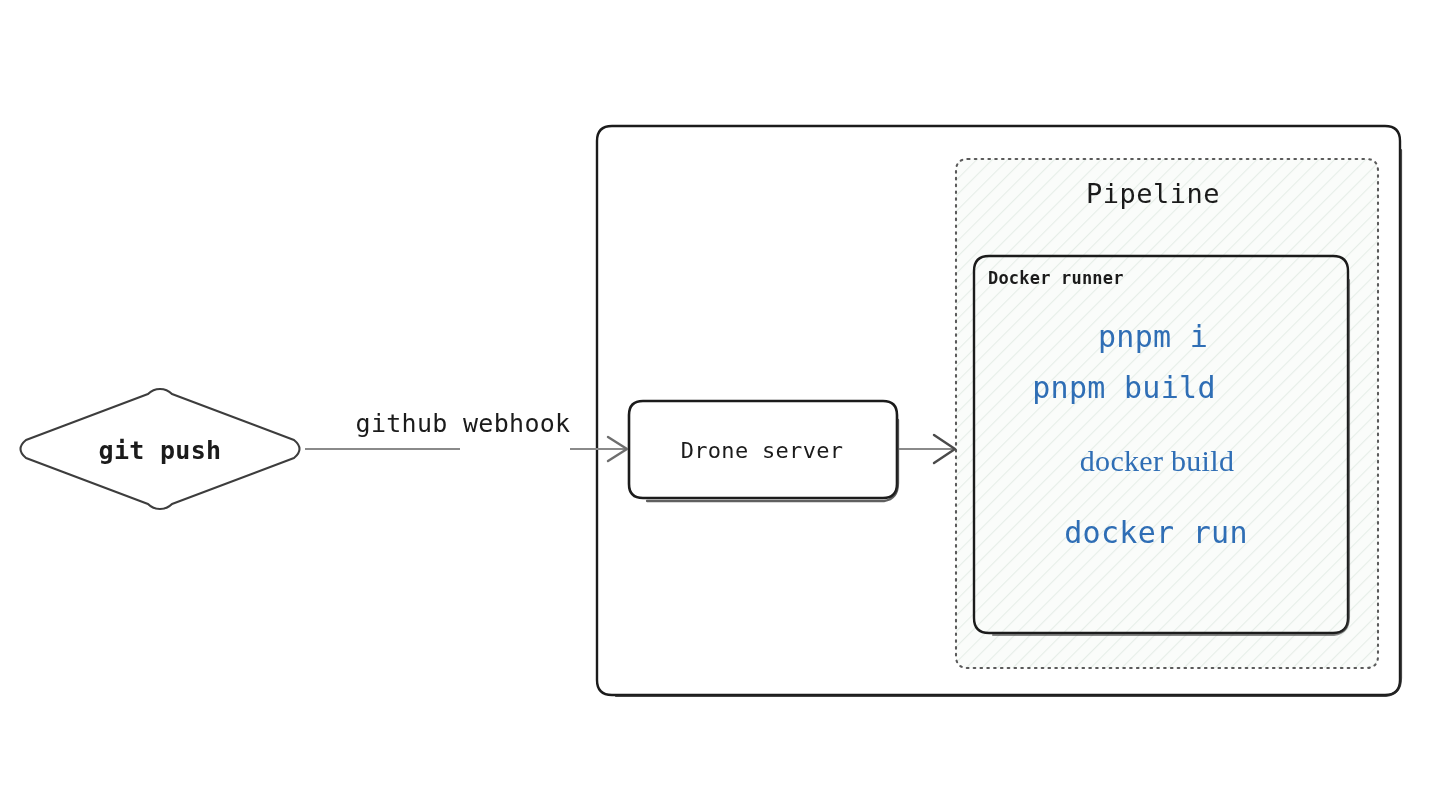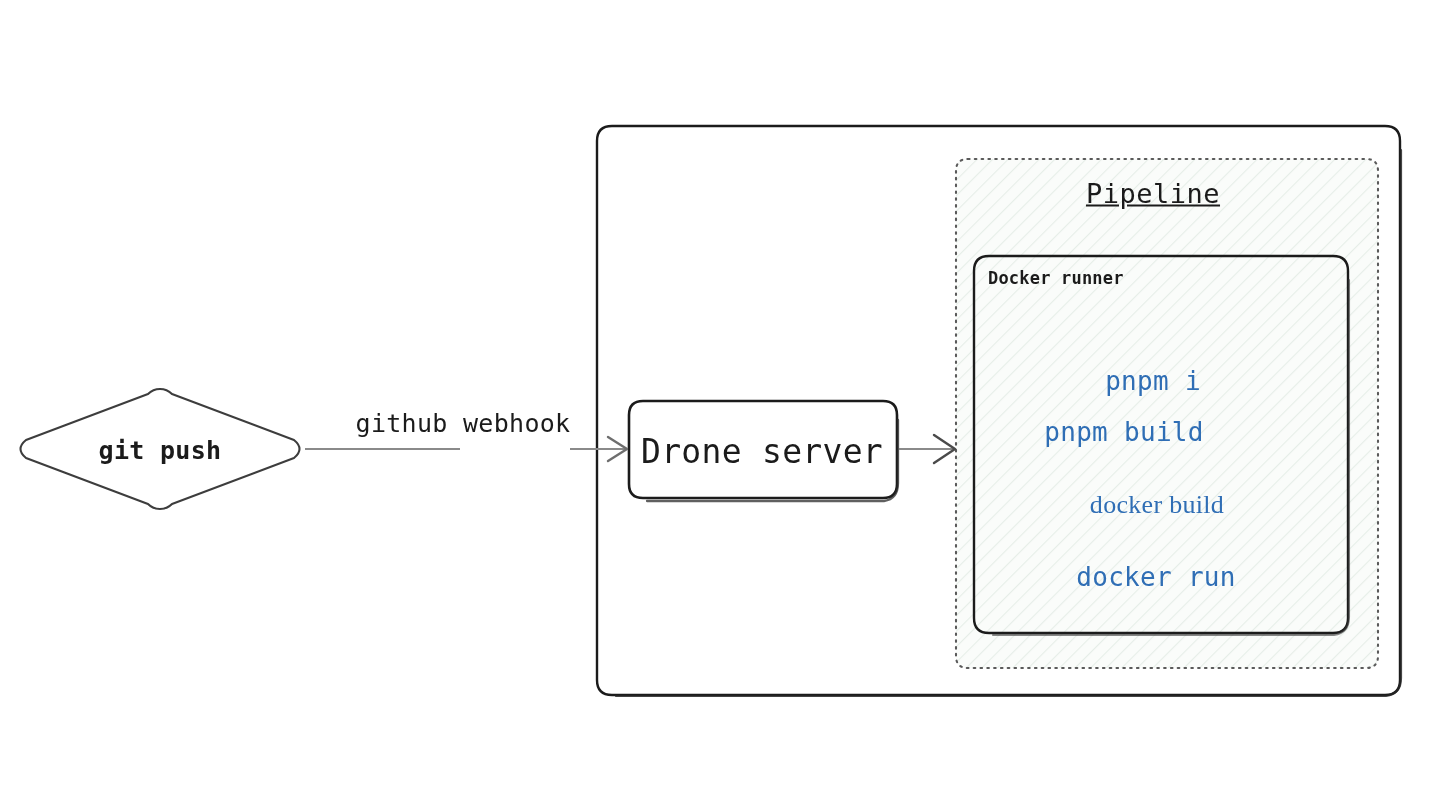--- a/index.html
+++ b/index.html
@@ -56,49 +56,47 @@
     left: 463px;
     top: 423px;
     font-size: 25px;
     letter-spacing: 0.3px;
     background: #ffffff;
     padding: 2px 6px;
   }
   #label-drone {
     left: 762px;
     top: 451px;
-    font-size: 33px;
+    font-size: 22px;
     letter-spacing: 0.3px;
   }
   #label-linux-server {
     left: 618px;
     top: 163px;
     font-size: 38px;
     color: #c0392b;
     letter-spacing: 1px;
     transform: translate(0, -50%);
   }
   #label-pipeline {
     left: 1153px;
     top: 193px;
     font-size: 27px;
     letter-spacing: 0.5px;
-    text-decoration: underline;
   }
   #label-docker-runner {
     left: 988px;
     top: 278px;
     font-size: 17px;
     letter-spacing: 0.2px;
   }
   .cmd {
-    font-size: 26px;
+    font-size: 30px;
     color: #2f6eb5;
     letter-spacing: 0.3px;
-    margin-top: 44px;
   }
   #cmd-0 { left: 1153px; top: 337px; }
   #cmd-1 { left: 1124px; top: 388px; }
   #cmd-2 { left: 1157px; top: 461px; font-family: Liberation Serif, serif; }
   #cmd-3 { left: 1156px; top: 533px; text-align: center; }
 </style>
 </head>
 <body>
 
 <div id="canvas">

